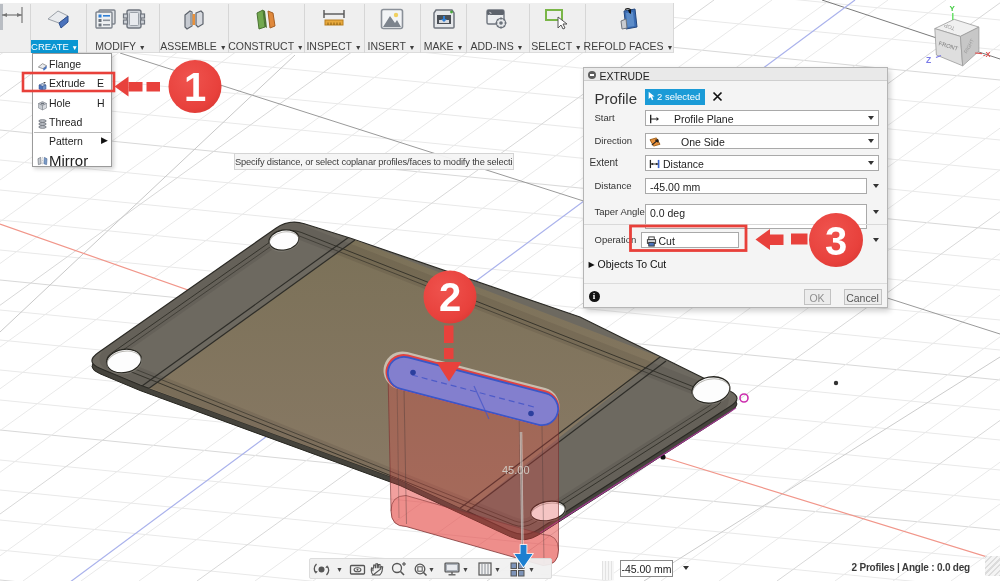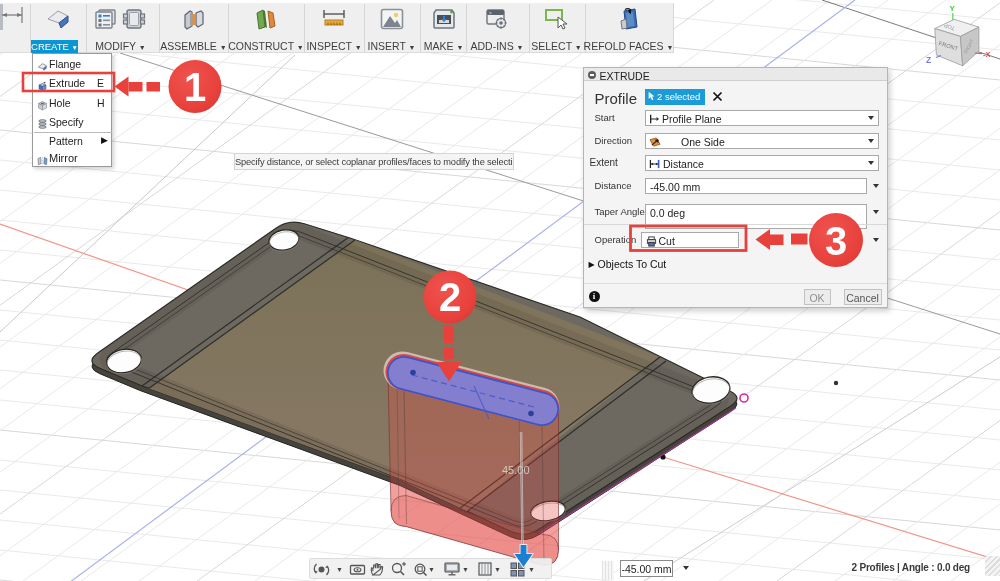--- a/index.html
+++ b/index.html
@@ -307,30 +307,30 @@
       </svg></div>
 <div style="position:absolute;left:16px;top:43.0px;font-size:10.5px;color:#222">Hole</div>
 <div style="position:absolute;left:64px;top:43.0px;font-size:10.5px;color:#222">H</div>
 <div style="position:absolute;left:3.5px;top:62.5px;width:14px;height:12px"><svg width="11" height="11" viewBox="0 0 22 22">
         <g fill="#c6cad0" stroke="#555b64" stroke-width="1.5">
           <ellipse cx="11" cy="4" rx="7.5" ry="2.6"></ellipse>
           <ellipse cx="11" cy="10" rx="7.5" ry="2.6"></ellipse>
           <ellipse cx="11" cy="16" rx="7.5" ry="2.6"></ellipse>
         </g>
       </svg></div>
-<div style="position:absolute;left:16px;top:62.0px;font-size:10.5px;color:#222">Specify</div>
+<div style="position:absolute;left:16px;top:62.0px;font-size:10.5px;color:#222">Thread</div>
 <div style="position:absolute;left:1px;top:78px;width:78px;height:1px;background:#b9b9b9"></div>
 <div style="position:absolute;left:16px;top:81px;font-size:10.5px;color:#222">Pattern</div>
 <div style="position:absolute;left:68px;top:81.5px;font-size:9px;color:#111">▶</div>
 <div style="position:absolute;left:3.5px;top:98.5px;width:14px;height:12px"><svg width="11" height="10" viewBox="0 0 24 22">
         <polygon points="2,6 8,3 9,17 3,19" fill="#c6cad0" stroke="#555b64" stroke-width="1.2"></polygon>
         <polygon points="22,6 16,3 15,17 21,19" fill="#7b9cc8" stroke="#46628e" stroke-width="1.2"></polygon>
         <line x1="12" y1="2" x2="12" y2="20" stroke="#888" stroke-width="1" stroke-dasharray="2,1.5"></line>
       </svg></div>
-<div style="position:absolute;left:16px;top:98px;font-size:11px;color:#222">Mirror</div>
+<div style="position:absolute;left:16px;top:98px;font-size:15px;color:#222">Mirror</div>
 </div>
 <div style="position:absolute;left:582.5px;top:67px;width:305px;height:241px;background:#f4f4f4;border:1px solid #b5b5b5;box-shadow:2px 3px 6px rgba(0,0,0,0.2);font-size:11px;color:#333">
 <div style="position:absolute;left:0;top:0;width:100%;height:13px;background:#e9e9e9;border-bottom:1px solid #cfcfcf"></div>
 <div style="position:absolute;left:4px;top:3px;width:8px;height:8px;border-radius:50%;background:#5d5d5d"></div>
 <div style="position:absolute;left:6px;top:6.2px;width:4px;height:1.6px;background:#fff"></div>
 <div style="position:absolute;left:16px;top:1.5px;font-size:10.5px;color:#222">EXTRUDE</div>
 <div style="position:absolute;left:11px;top:22px;font-size:15px;white-space:nowrap">Profile</div>
 <div style="position:absolute;left:11px;top:44px;font-size:9.5px;white-space:nowrap">Start</div>
 <div style="position:absolute;left:11px;top:66.5px;font-size:9.5px;white-space:nowrap">Direction</div>
 <div style="position:absolute;left:6px;top:89px;font-size:10px;white-space:nowrap">Extent</div>
@@ -340,21 +340,21 @@
 <div style="position:absolute;left:61.5px;top:20.5px;width:60px;height:16px;background:#1b9bd7;color:#fff;font-size:9.5px;line-height:16px;white-space:nowrap"><svg width="10" height="10" viewBox="0 0 12 12" style="vertical-align:-1.5px;margin-left:2px">
         <path d="M2,1 L2,9.5 L4.4,7.4 L6,11 L7.6,10.2 L6.1,6.7 L9,6.6 Z" fill="#fff"></path>
       </svg>2 selected</div>
 <svg style="position:absolute;left:128.5px;top:23px" width="11" height="11" viewBox="0 0 11 11">
       <path d="M1.5,1.5 L9.5,9.5 M9.5,1.5 L1.5,9.5" stroke="#111" stroke-width="1.7"></path>
     </svg>
 <div style="position:absolute;left:61.5px;top:42px;width:234px;height:16px;background:#fff;border:1px solid #a9a9a9;line-height:16px;font-size:10.5px;color:#222"><span style="margin-left:3px"><svg width="10" height="10" viewBox="0 0 12 12" style="vertical-align:-1px">
           <line x1="2" y1="1" x2="2" y2="11" stroke="#222" stroke-width="1.6"></line>
           <line x1="2" y1="6" x2="9" y2="6" stroke="#222" stroke-width="1.2"></line>
           <polygon points="9,3.5 12,6 9,8.5" fill="#222"></polygon>
-        </svg></span><span style="margin-left:3px">Profile Plane</span></div>
+        </svg></span><span style="margin-left:15px">Profile Plane</span></div>
 <div style="position:absolute;left:61.5px;top:64.5px;width:234px;height:16px;background:#fff;border:1px solid #a9a9a9;line-height:16px;font-size:10.5px;color:#222"><span style="margin-left:3px"><svg width="12" height="10" viewBox="0 0 13 11" style="vertical-align:-1px">
           <polygon points="1,3 8,1 12,8 5,10" fill="#e8913c" stroke="#9a5c14" stroke-width="1"></polygon>
           <path d="M3,9 L10,3 M10,3 l-3.4,0.6 M10,3 l-0.4,3.2" stroke="#222" stroke-width="1.2" fill="none"></path>
         </svg></span><span style="margin-left:20px">One Side</span></div>
 <div style="position:absolute;left:61.5px;top:87px;width:234px;height:16px;background:#fff;border:1px solid #a9a9a9;line-height:16px;font-size:10.5px;color:#222"><span style="margin-left:3px"><svg width="11" height="10" viewBox="0 0 12 11" style="vertical-align:-1px">
           <line x1="1.5" y1="1" x2="1.5" y2="10" stroke="#222" stroke-width="1.4"></line>
           <line x1="10.5" y1="1" x2="10.5" y2="10" stroke="#3a63cb" stroke-width="1.8"></line>
           <line x1="2" y1="5.5" x2="10" y2="5.5" stroke="#222" stroke-width="1"></line>
           <polygon points="2,5.5 4.5,4 4.5,7" fill="#222"></polygon>
           <polygon points="10,5.5 7.5,4 7.5,7" fill="#222"></polygon>

